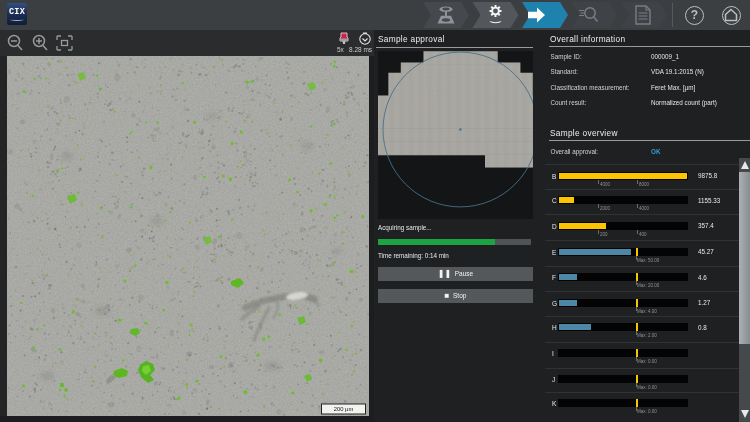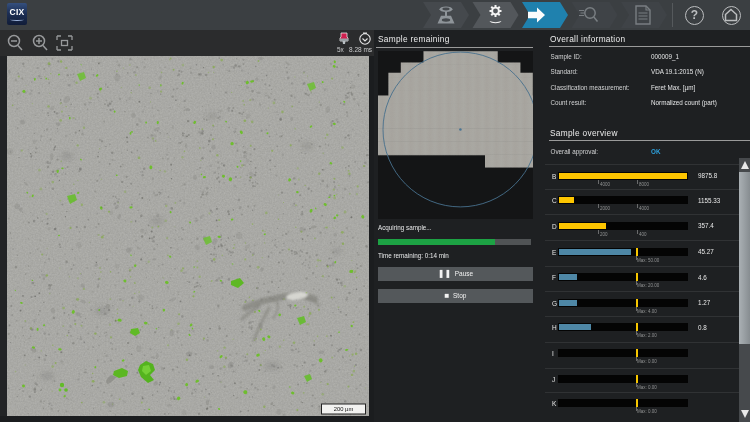--- a/index.html
+++ b/index.html
@@ -1,20 +1,20 @@
 <!DOCTYPE html>
 <html><head><meta charset="utf-8">
 <style>
 html,body{margin:0;padding:0;background:#242628;}
 *{box-sizing:border-box;}
 #app{position:relative;width:750px;height:422px;overflow:hidden;background:#222426;font-family:"Liberation Sans",sans-serif;}
 .abs{position:absolute;}
 
 #topbar{position:absolute;left:0;top:0;width:750px;height:30px;background:#3b3f42;}
-#logo{position:absolute;left:7px;top:3px;width:20px;height:22px;border-radius:2px;background:linear-gradient(180deg,#35507e 0%,#1d2f55 45%,#101c38 100%);color:#fff;font-size:8.5px;font-weight:bold;text-align:center;line-height:19px;letter-spacing:0.2px;}
+#logo{position:absolute;left:7px;top:3px;width:20px;height:22px;border-radius:2px;background:linear-gradient(180deg,#35507e 0%,#1d2f55 45%,#101c38 100%);color:#fff;font-size:8.5px;font-weight:bold;text-align:center;line-height:19px;letter-spacing:0.2px;font-family:Liberation Mono, monospace;}
 #logo .sw{position:absolute;left:3px;right:3px;bottom:4px;height:3px;border-bottom:1.2px solid #9fb6dd;border-radius:50%;}
 #title{position:absolute;left:36px;top:4px;font-size:14px;color:#dcdcdc;letter-spacing:0.2px;}
 #steplab{position:absolute;left:330px;top:4px;width:82px;text-align:right;color:#e8e8e8;}
 #steplab .l1{font-size:7.5px;}
 #steplab .l2{font-size:6.3px;color:#b9babb;margin-top:1px;}
 #sepline{position:absolute;left:672px;top:3px;width:1px;height:24px;background:#55595c;}
 .cbtn{position:absolute;top:6px;width:19px;height:19px;border:1.6px solid #bcbec0;border-radius:50%;color:#bcbec0;}
 #helpBtn{left:685px;text-align:center;font-size:12px;line-height:16px;font-weight:bold;}
 #homeBtn{left:722px;}
 
@@ -2238,21 +2238,21 @@
   <path d="M297 320 L303 318 L305 323 L300 326 Z" fill="#66bd2c" opacity="0.9"></path>
 </g>
 
 <g>
   <rect x="314.5" y="348" width="44" height="10" fill="#f2f2f0" stroke="#222" stroke-width="1"></rect>
   <text x="336.5" y="355.3" font-size="5.8" fill="#111" text-anchor="middle" font-family="Liberation Sans, sans-serif">200 µm</text>
 </g>
 </svg></div>
 
 <div id="midpanel">
-  <div class="phead" style="left:4px;top:3.5px;">Sample remaining</div>
+  <div class="phead" style="left:4px;top:3.5px;">Sample approval</div>
   <div class="phr" style="left:2px;top:17px;width:157px;"></div>
   <div id="ovmap"><svg width="155" height="168" viewBox="0 0 155 168">
     <defs>
       <linearGradient id="tileg" x1="0" y1="0" x2="9.5" y2="0" gradientUnits="userSpaceOnUse" spreadMethod="repeat">
         <stop offset="0" stop-color="#a8a7a1"></stop>
               <stop offset="0.45" stop-color="#a5a29c"></stop>
               <stop offset="1" stop-color="#a8a7a1"></stop>
       </linearGradient>
       <clipPath id="tileclip">
         <path d="M45.5 0.3 L119.7 0.3 L119.7 11.4 L142.4 11.4 L142.4 21.7 L154.8 21.7 L154.8 44.4 L155 44.4 L155 116.6 L107 116.6 L107 104.2 L0 104.2 L0 44.4 L10.4 44.4 L10.4 21.7 L22.8 21.7 L22.8 11.4 L45.5 11.4 Z"></path>

